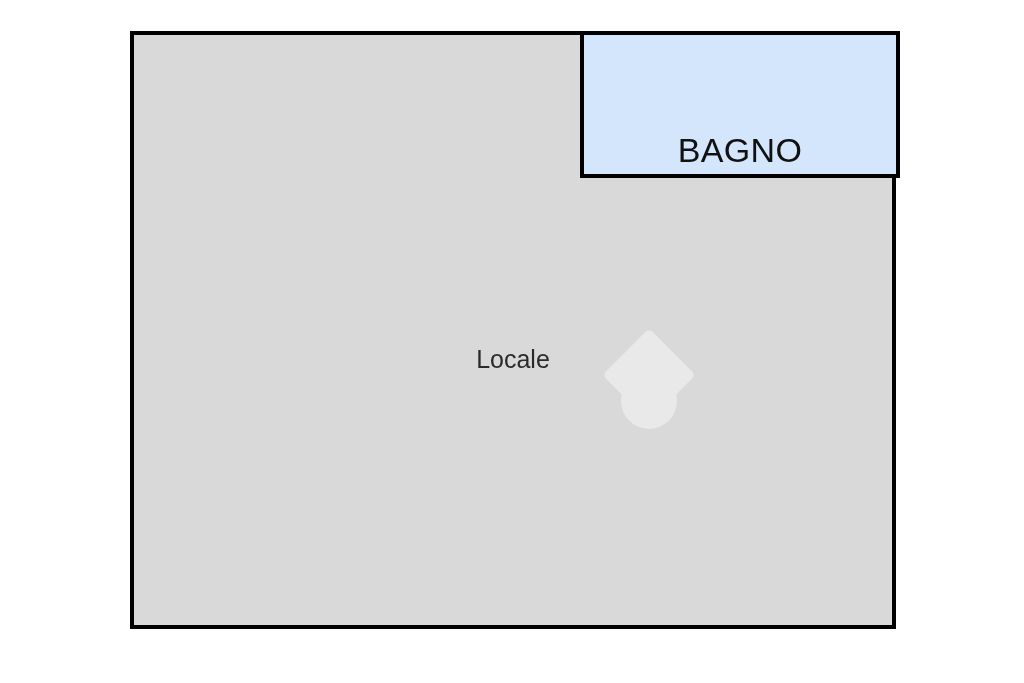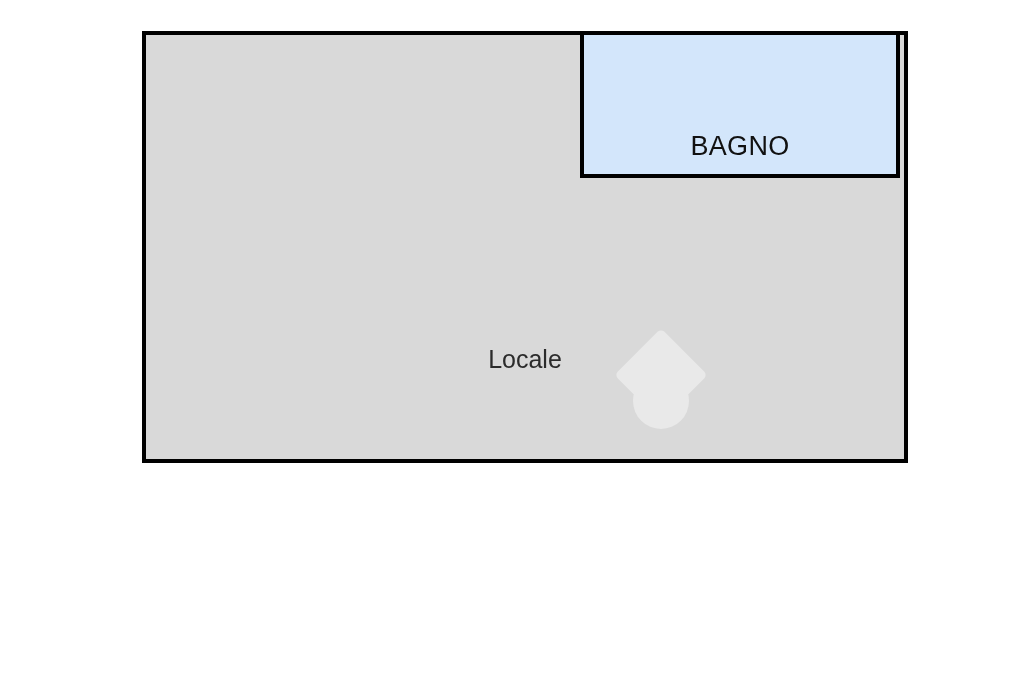--- a/index.html
+++ b/index.html
@@ -16,24 +16,24 @@
   }
   #plan-canvas {
     position: relative;
     width: 1024px;
     height: 683px;
     background: #ffffff;
   }
   
   .room-main {
     position: absolute;
-    left: 142px;
+    left: 130px;
     top: 31px;
     width: 766px;
-    height: 432px;
+    height: 598px;
     box-sizing: border-box;
     background: #d9d9d9;
     border: 4px solid #000000;
   }
   
   .room-bagno {
     position: absolute;
     left: 580px;
     top: 31px;
     width: 320px;
@@ -46,21 +46,21 @@
     position: absolute;
     white-space: nowrap;
     color: #1a1a1a;
     user-select: none;
   }
   .label-bagno {
     left: 0;
     right: 0;
     top: 96px;
     text-align: center;
-    font-size: 27px;
+    font-size: 34px;
     letter-spacing: 0.3px;
     font-weight: 400;
     color: #111111;
   }
   .label-locale {
     left: 0;
     right: 0;
     top: 310px;
     text-align: center;
     font-size: 25px;

